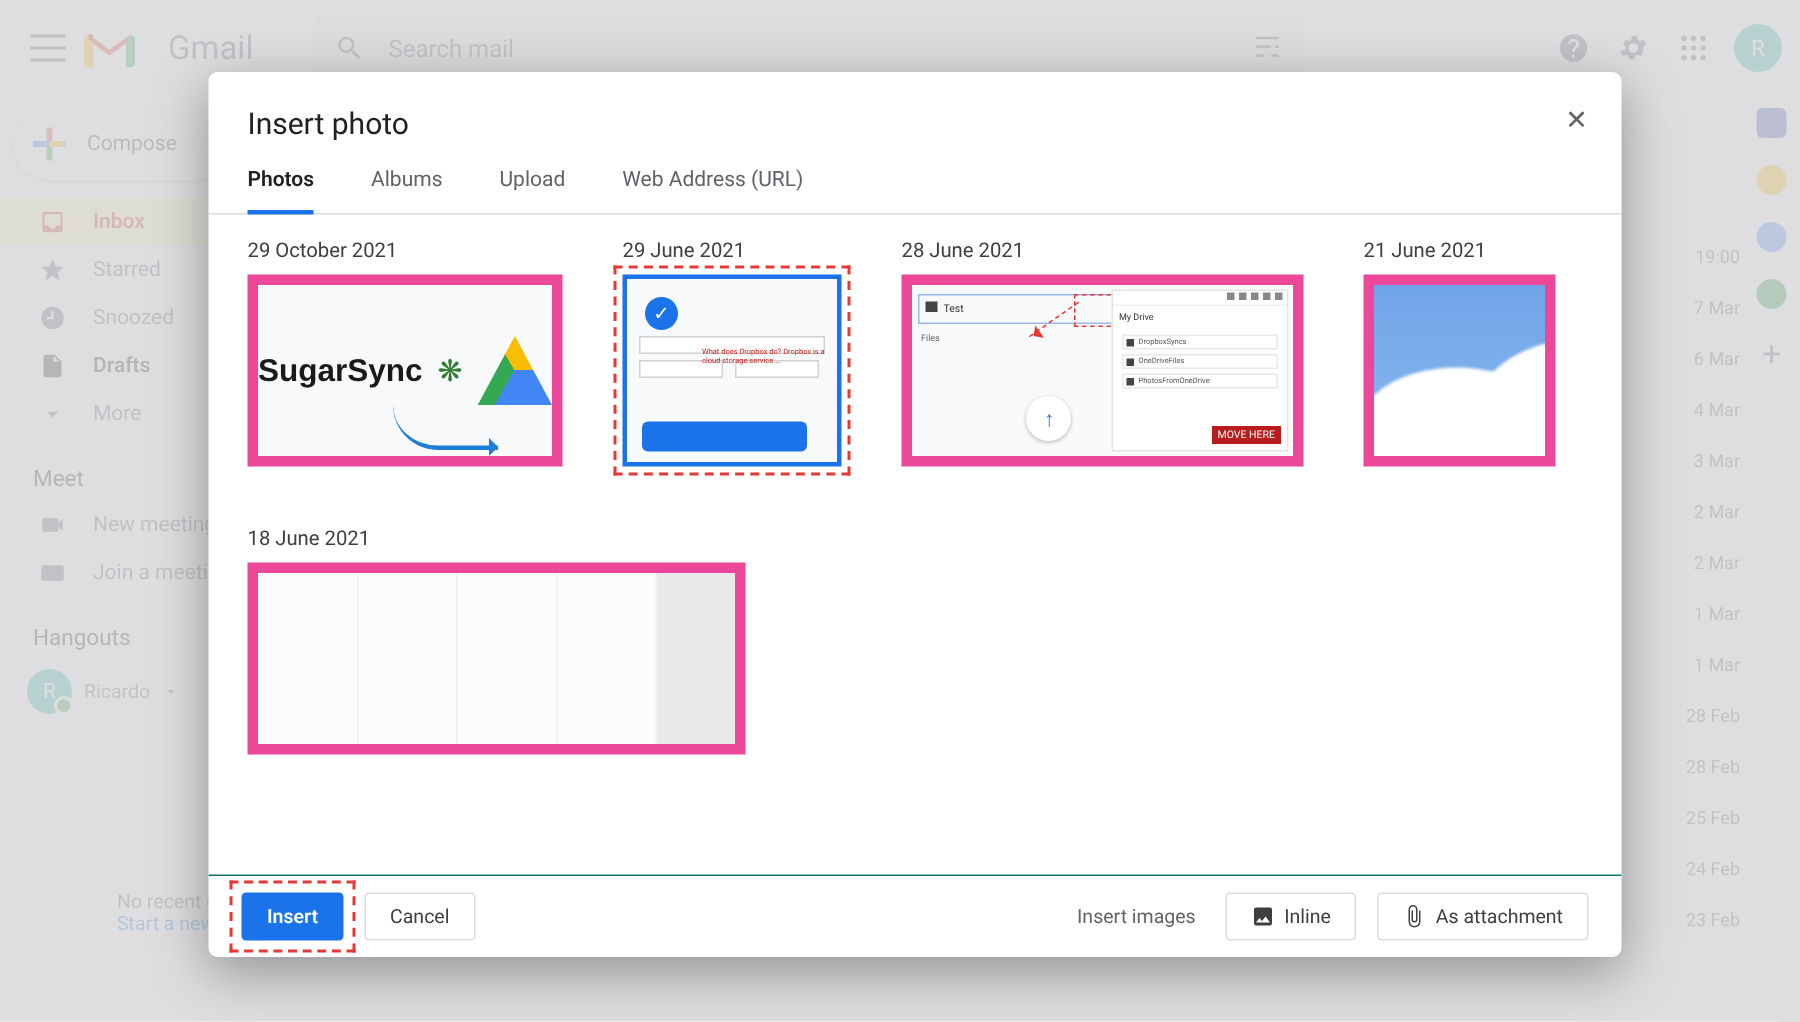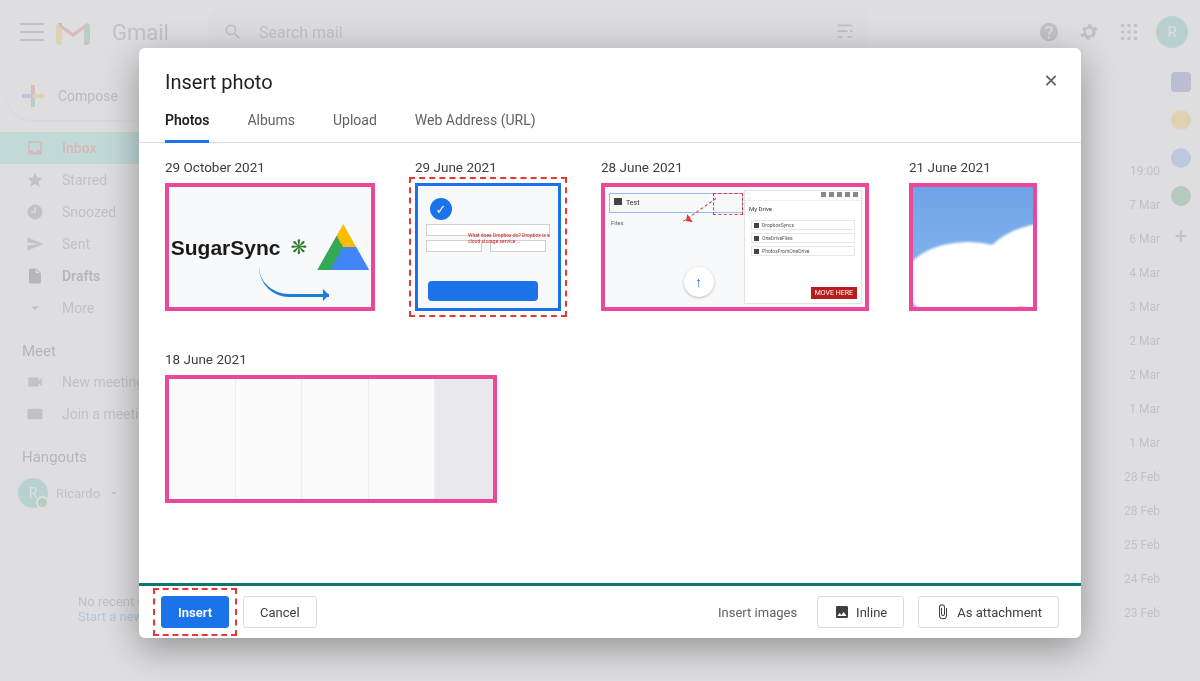--- a/index.html
+++ b/index.html
@@ -19,21 +19,21 @@
   .topbar .spacer{flex:1;}
   .top-ic{width:22px;height:22px;margin-left:18px;color:#5f6368;}
   .avatar{width:32px;height:32px;border-radius:50%;background:#29b6a5;color:#fff;display:flex;align-items:center;justify-content:center;font-size:15px;margin-left:16px;}
   .bg .leftnav{position:absolute;left:0;top:64px;width:240px;padding-top:6px;}
   .compose{margin:2px 4px 12px 8px;height:48px;width:146px;border-radius:24px;background:#fff;box-shadow:0 1px 3px rgba(0,0,0,.2);display:flex;align-items:center;gap:14px;padding-left:14px;color:#3c4043;font-size:14px;}
   .plus{width:22px;height:22px;position:relative;}
   .plus::before,.plus::after{content:"";position:absolute;background:#ea4335;}
   .plus::before{left:9px;top:0;width:4px;height:22px;background:linear-gradient(#ea4335 50%,#34a853 50%);}
   .plus::after{top:9px;left:0;height:4px;width:22px;background:linear-gradient(90deg,#4285f4 50%,#fbbc04 50%);}
   .nav-item{height:32px;display:flex;align-items:center;gap:18px;padding-left:26px;color:#5f6368;font-size:14px;border-radius:0 16px 16px 0;}
-  .nav-item.active{background:#5eead4;color:#d93025;font-weight:600;}
+  .nav-item.active{background:#fef9c3;color:#d93025;font-weight:600;}
   .nav-ic{width:18px;height:18px;flex:0 0 18px;}
   .section-h{font-size:15px;color:#202124;padding:18px 0 6px 22px;}
   .hangouts{display:flex;align-items:center;gap:8px;padding:6px 0 0 18px;color:#5f6368;font-size:13px;}
   .ha-badge{width:30px;height:30px;border-radius:50%;background:#29b6a5;color:#fff;display:flex;align-items:center;justify-content:center;font-size:14px;position:relative;}
   .ha-badge::after{content:"";position:absolute;width:9px;height:9px;border-radius:50%;background:#34a853;border:2px solid #fff;bottom:-1px;right:-1px;}
   .bg .hint{position:absolute;left:78px;top:594px;font-size:13px;color:#5f6368;}
   .bg .hint a{color:#1a73e8;text-decoration:none;}
   
   .dates{position:absolute;right:40px;top:164px;width:58px;text-align:right;font-size:12px;color:#5f6368;display:flex;flex-direction:column;gap:20px;}
   .rside{position:absolute;right:0;top:72px;width:38px;display:flex;flex-direction:column;align-items:center;gap:18px;}
@@ -43,21 +43,21 @@
   .m-head{padding:22px 26px 0 26px;}
   .m-title{font-size:20px;color:#202124;}
   .m-close{position:absolute;right:16px;top:18px;width:28px;height:28px;color:#5f6368;font-size:18px;display:flex;align-items:center;justify-content:center;cursor:pointer;}
   .tabs{display:flex;gap:38px;padding:18px 26px 0 26px;border-bottom:1px solid #dadce0;font-size:14px;color:#5f6368;}
   .tab{padding-bottom:12px;cursor:pointer;}
   .tab.active{color:#202124;font-weight:600;border-bottom:3px solid #1a73e8;margin-bottom:-1px;}
   .m-body{flex:1;overflow:auto;padding:16px 26px 0 26px;}
   .grid{display:flex;gap:40px;flex-wrap:wrap;}
   .group{display:flex;flex-direction:column;gap:8px;}
   .g-label{font-size:13.5px;color:#3c4043;}
-  .thumb{width:210px;height:128px;background:#f8f9fa;border:4px solid #ec4899;position:relative;overflow:hidden;}
+  .thumb{width:210px;height:128px;background:#f8f9fa;border:7px solid #ec4899;position:relative;overflow:hidden;}
   .thumb.small{width:332px;height:128px;}
   .thumb.selected{border:3px solid #1a73e8;}
   
   .drive-tri{width:52px;height:46px;display:inline-block;background:
     conic-gradient(from 210deg,#34a853 0 120deg,#fbbc04 120deg 240deg,#4285f4 240deg 360deg);
     clip-path:polygon(50% 0,100% 100%,0 100%);}
   .sugar{font:700 21px/1 Arial;color:#1a1a1a;}
   .arrow{width:70px;height:30px;border-bottom:3px solid #1c7ed6;border-radius:0 0 0 40px;position:absolute;left:90px;top:80px;}
   .arrow::after{content:"";position:absolute;right:-6px;bottom:-7px;border:6px solid transparent;border-left-color:#1c7ed6;}
   .blue-check{position:absolute;left:12px;top:12px;width:22px;height:22px;border-radius:50%;background:#1a73e8;display:flex;align-items:center;justify-content:center;color:#fff;font-size:13px;}
@@ -65,21 +65,21 @@
   .tinytext{position:absolute;right:8px;top:46px;width:82px;font-size:5px;line-height:1.25;color:#c5221f;}
   .move-badge{position:absolute;right:4px;bottom:4px;background:#b91c1c;color:#fff;font-size:7px;padding:2px 4px;}
   .cloud{background:linear-gradient(#6fa4e8,#8ab8ef);}
   .cloud::before,.cloud::after{content:"";position:absolute;background:#fff;border-radius:50%;}
   .cloud::before{width:130px;height:80px;left:-10px;top:55px;filter:blur(1px);}
   .cloud::after{width:150px;height:90px;left:70px;top:35px;filter:blur(1px);}
   .wide-thumb{width:332px;height:128px;display:flex;}
   .wt-col{flex:1;border-right:1px solid #eee;background:#fbfbfc;position:relative;}
   .wt-col:last-child{border:none;background:#e9e9ec;}
   
-  .m-foot{height:55px;border-top:3px solid #0f766e;display:flex;align-items:center;padding:0 22px;gap:14px;}
+  .m-foot{height:55px;border-top:1px solid #0f766e;display:flex;align-items:center;padding:0 22px;gap:14px;}
   .btn{height:32px;border-radius:3px;font-size:13px;display:flex;align-items:center;padding:0 16px;cursor:pointer;border:1px solid #dadce0;background:#fff;color:#3c4043;}
   .btn.primary{background:#1a73e8;border-color:#1a73e8;color:#fff;font-weight:600;}
   .foot-spacer{flex:1;}
   .foot-label{font-size:13px;color:#5f6368;margin-right:6px;}
   .btn .ic{width:16px;height:16px;margin-right:6px;}
   
   .callout{position:absolute;border:2px dashed #e53935;pointer-events:none;z-index:5;}
   
   svg{fill:currentColor;}
   .red-dash-box{position:absolute;border:1.5px dashed #e53935;}
@@ -161,26 +161,20 @@
           <path d="M12 17.27L18.18 21l-1.64-7 5.46-4.73-7.19-.61L12 2 9.19 8.63 2 9.24l5.46 4.73L5.82 21z"></path>
         </svg>
       <span>Starred</span>
     </div>
     <div class="nav-item">
       <svg class="nav-ic" viewBox="0 0 24 24">
           <path d="M12 2a10 10 0 1010 10A10 10 0 0012 2zm1 11H7v-2h4V6h2z"></path>
         </svg>
       <span>Snoozed</span>
     </div>
-    <div class="nav-item">
-      <svg class="nav-ic" viewBox="0 0 24 24">
-          <path d="M2 21l21-9L2 3v7l15 2-15 2z"></path>
-        </svg>
-      <span>Sent</span>
-    </div>
     <div class="nav-item" style="font-weight:600;color:#202124">
       <svg class="nav-ic" viewBox="0 0 24 24">
           <path d="M6 2h8l6 6v12a2 2 0 01-2 2H6a2 2 0 01-2-2V4a2 2 0 012-2zm7 1v5h5"></path>
         </svg>
       <span>Drafts</span>
     </div>
     <div class="nav-item">
       <svg class="nav-ic" viewBox="0 0 24 24">
           <path d="M7 10l5 5 5-5z"></path>
         </svg>

